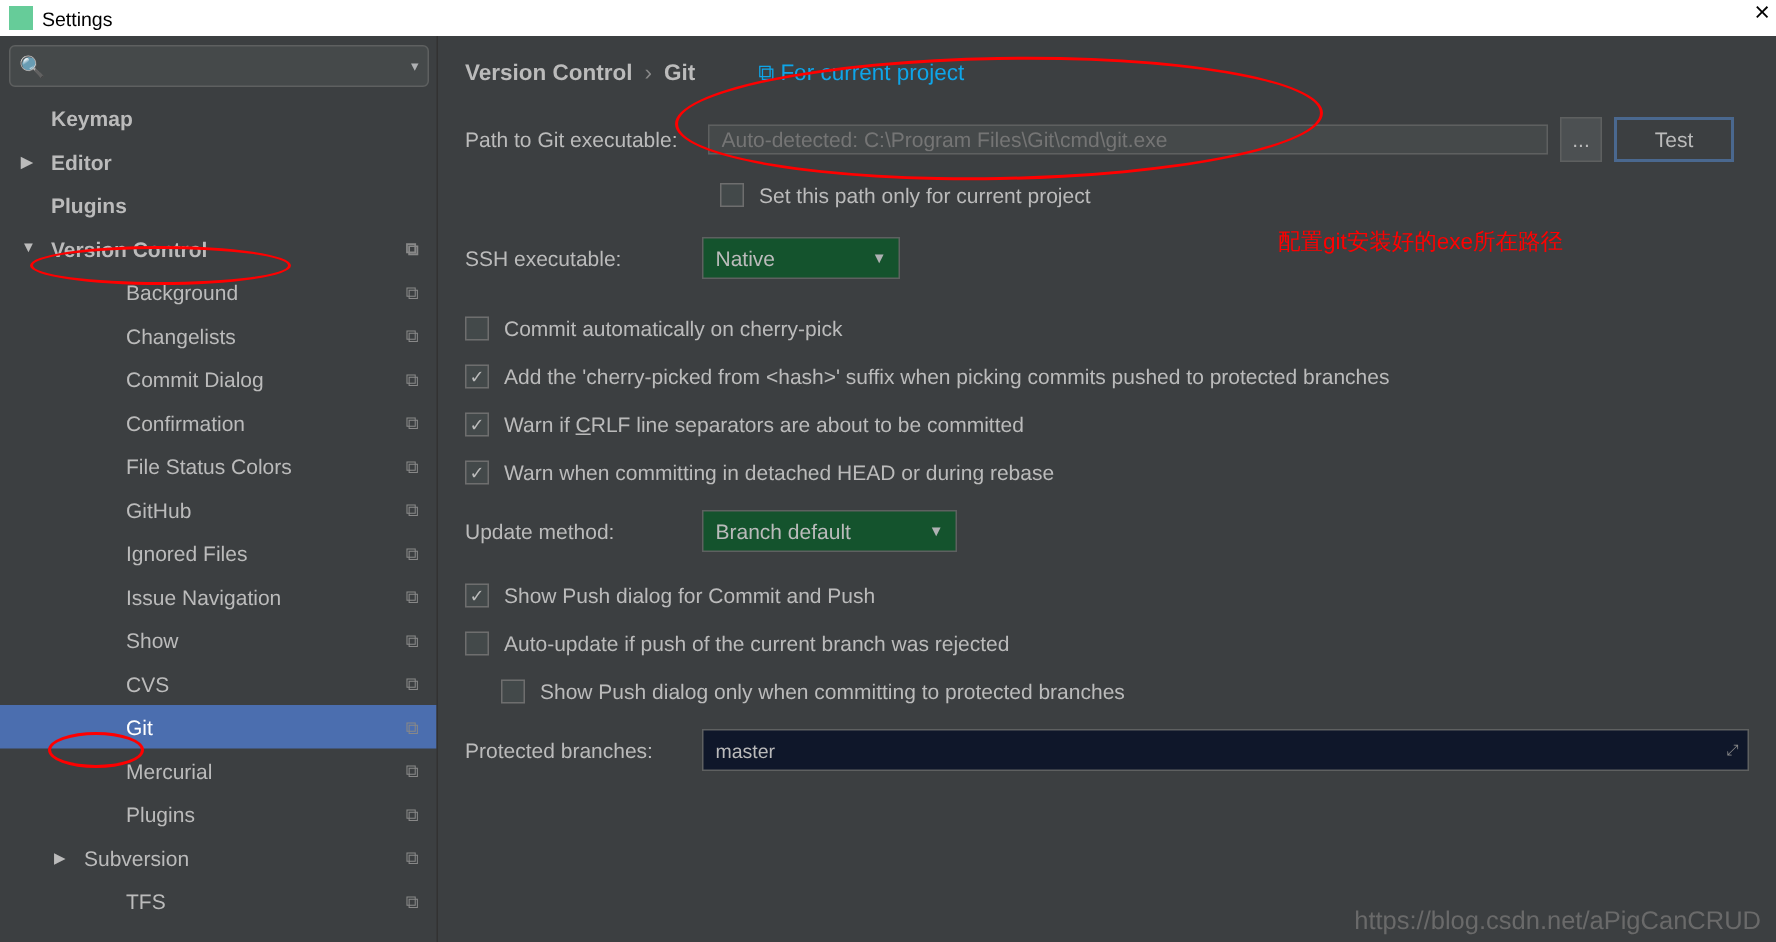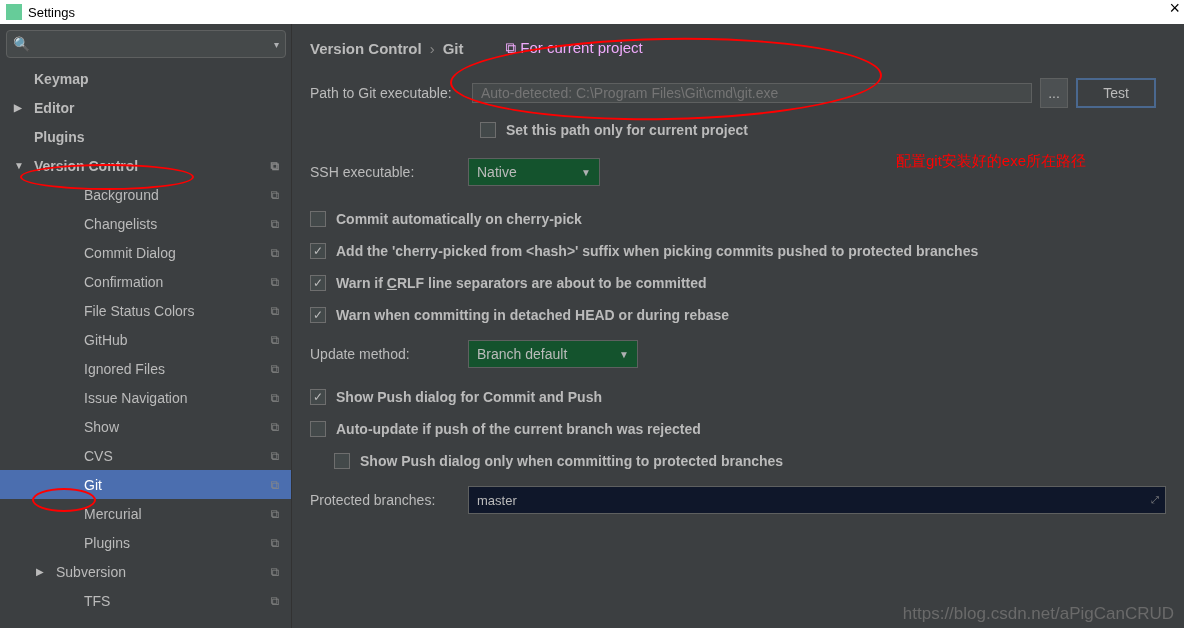--- a/index.html
+++ b/index.html
@@ -18,39 +18,39 @@
 .tree .item.top { padding-left:34px; font-weight:bold; }
 .tree .item.has-arrow { padding-left:34px; }
 .tree .item .arrow { position:absolute; left:14px; font-size:10px; color:#bbbbbb; }
 .tree .item.sub { padding-left:84px; font-weight:normal; }
 .tree .item.selected { background:#4b6eaf; color:#fff; }
 .tree .item .cfg { position:absolute; right:12px; color:#888; font-size:12px; }
 .content { flex:1; padding:10px 18px; position:relative; overflow:hidden; }
 .breadcrumb { height:28px; display:flex; align-items:center; font-size:15px; color:#bbbbbb; }
 .breadcrumb .bold { font-weight:bold; }
 .breadcrumb .sep { margin:0 8px; color:#888; }
-.breadcrumb .proj { margin-left:42px; color:#f0abfc; }
+.breadcrumb .proj { margin-left:42px; color:#0ea5e9; }
 .breadcrumb .proj .picon { margin-right:4px; }
 .form { margin-top:16px; font-size:14px; }
 .row { display:flex; align-items:center; margin-bottom:10px; min-height:28px; }
 .row .label { width:162px; color:#bbbbbb; }
 .row .label.short { width:158px; }
 .input { height:20px; background:#45494a; border:1px solid #5e6060; color:#888; padding:0 8px; font-size:14px; }
 .input.path { width:560px; }
 .btn { height:30px; background:#4c5052; border:1px solid #5e6060; color:#bbbbbb; padding:0 28px; margin-left:8px; cursor:default; display:inline-flex; align-items:center; justify-content:center; font-size:14px; }
 .btn.dots { width:28px; padding:0; }
 .btn.test { width:80px; border:2px solid #4a688f; background:#3c3f41; }
 .select { height:28px; width:150px; background:#14532d; border:1px solid #5e6060; color:#bbbbbb; display:flex; align-items:center; padding:0 8px; position:relative; }
 .select .sarrow { margin-left:auto; color:#afb1b3; font-size:10px; }
 .chk { display:flex; align-items:center; margin-bottom:6px; min-height:26px; }
 .chk .box { width:16px; height:16px; border:1px solid #6e6e6e; background:#43494a; margin-right:10px; display:flex; align-items:center; justify-content:center; color:#bbbbbb; font-size:12px; }
 .chk .box.checked::after { content:"✓"; }
 .chk.indent { margin-left:24px; }
-.chk .txt { color:#bbbbbb;font-weight:bold; }
-.red-annot { position:absolute; color:#ff0000; font-size:15px;margin-left:44px; }
+.chk .txt { color:#bbbbbb; }
+.red-annot { position:absolute; color:#ff0000; font-size:15px; }
 .red-ellipse { position:absolute; border:2px solid #ff0000; border-radius:50%; pointer-events:none; }
 .protected-input { height:28px; flex:1; background:#0f172a; border:1px solid #5e6060; color:#bbbbbb; padding:0 8px; font-family:monospace; font-size:13px; position:relative; display:flex; align-items:center; }
 .protected-input .expand { position:absolute; right:6px; color:#888; font-size:10px; }
 .watermark { position:absolute; right:10px; bottom:4px; color:#6a6a6a; font-size:17px; pointer-events:none; }
 .ul { text-decoration:underline; }
 </style>
 </head>
 <body>
 
 <div class="titlebar">

